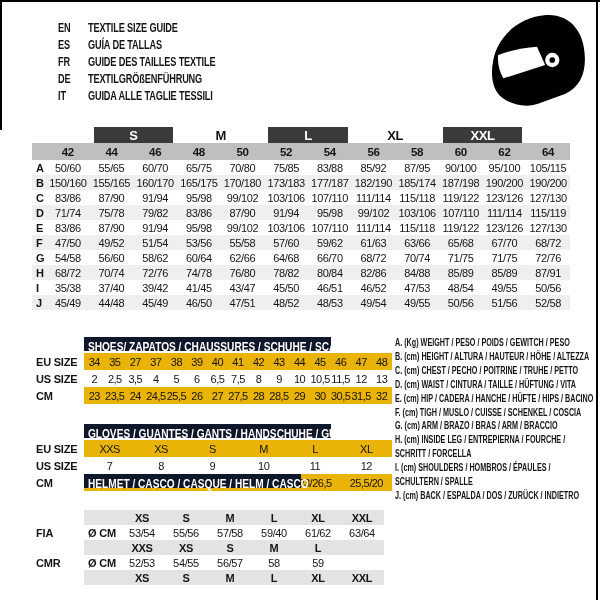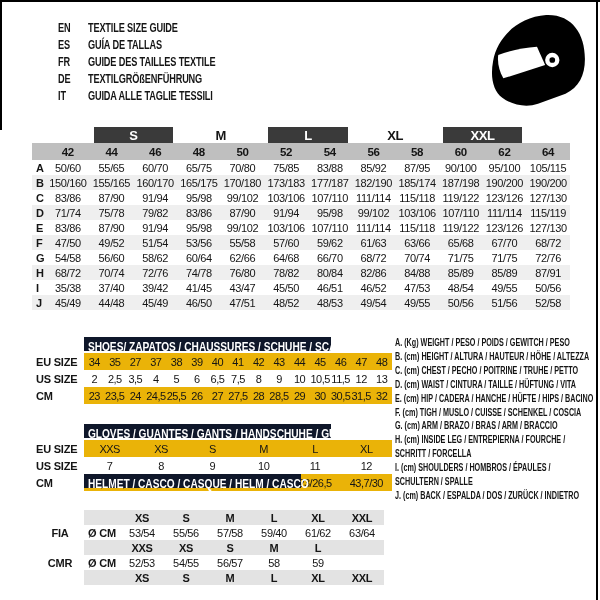--- a/index.html
+++ b/index.html
@@ -53,21 +53,21 @@
   tr.gray td.lbl { background:#fff;margin-top:9px; }
 
   
   #helmet-table { left:32px; top:510px; width:352px; }
   #helmet-table .col-unit { width:36px; }
   #helmet-table td { height:15px; }
   #helmet-table td.unit { text-align:center; font-weight:700; letter-spacing:-0.2px; }
   tr.hgray td { background:#e3e3e3; }
   tr.hgray td.lbl { background:#fff; }
   tr.hgray td { font-weight:700; }
-  tr.hgray td.lbl, tr.hval td.lbl { font-weight:700;text-align:center; }
+  tr.hgray td.lbl, tr.hval td.lbl { font-weight:700; }
 
   
   .legend { position:absolute; left:395px; top:336px; }
   .legend div { white-space:nowrap; font-size:10px; font-weight:700; line-height:13.9px;
                 transform:scaleX(0.72); transform-origin:left top; }
 </style>
 </head>
 <body>
 
 <div class="frame-top"></div>
@@ -407,21 +407,21 @@
         <td>11</td>
         <td>12</td>
       </tr>
       <tr class="gray">
         <td class="lbl">CM</td>
         <td>12,5/16,5</td>
         <td>16,5/19</td>
         <td>18/21,5</td>
         <td>20/24</td>
         <td>23/26,5</td>
-        <td>43,7/30</td>
+        <td>25,5/20</td>
       </tr>
     </tbody>
 </table>
 
 <div class="bar" id="helmet-bar"><span>HELMET / CASCO / CASQUE / HELM / CASCO</span></div>
 <table id="helmet-table">
   <colgroup>
     <col class="col-lbl">
       <col class="col-unit">
       <col>

